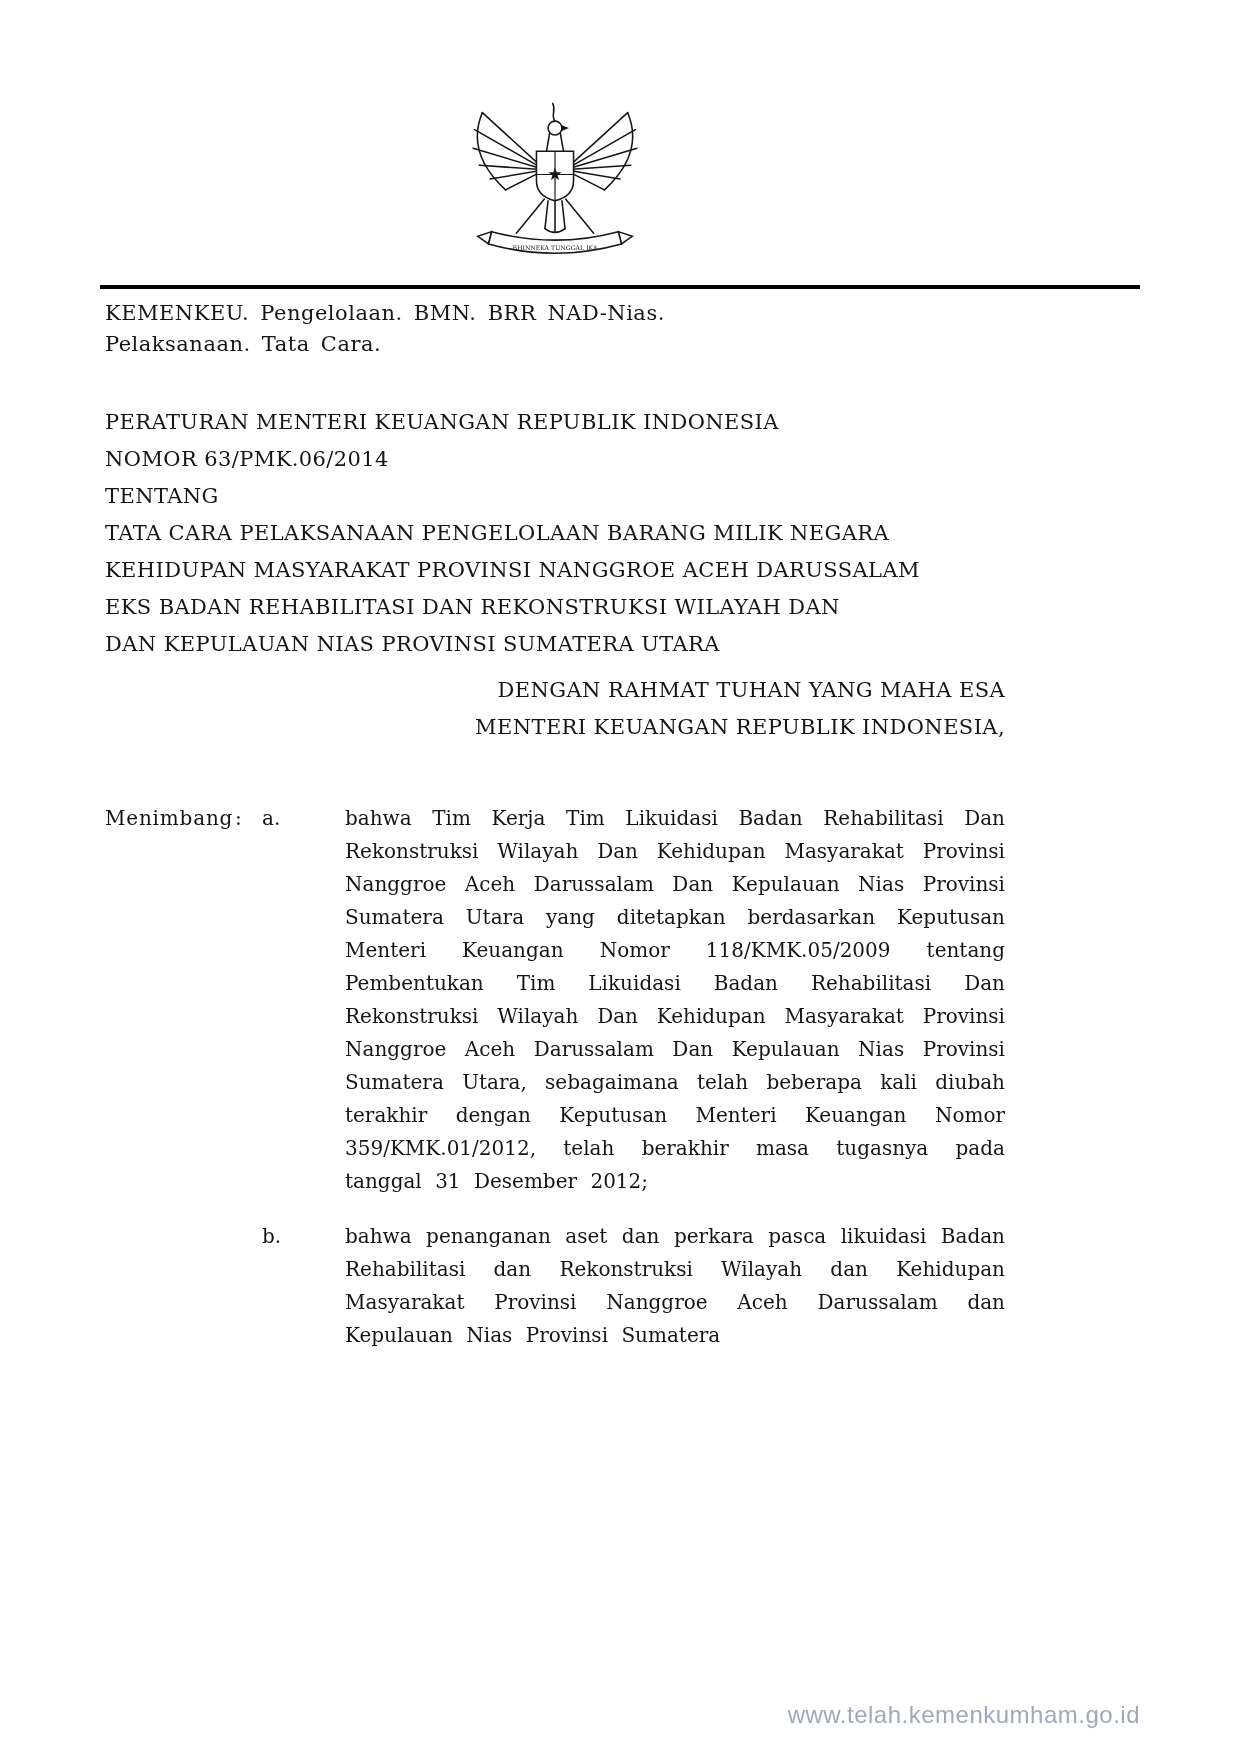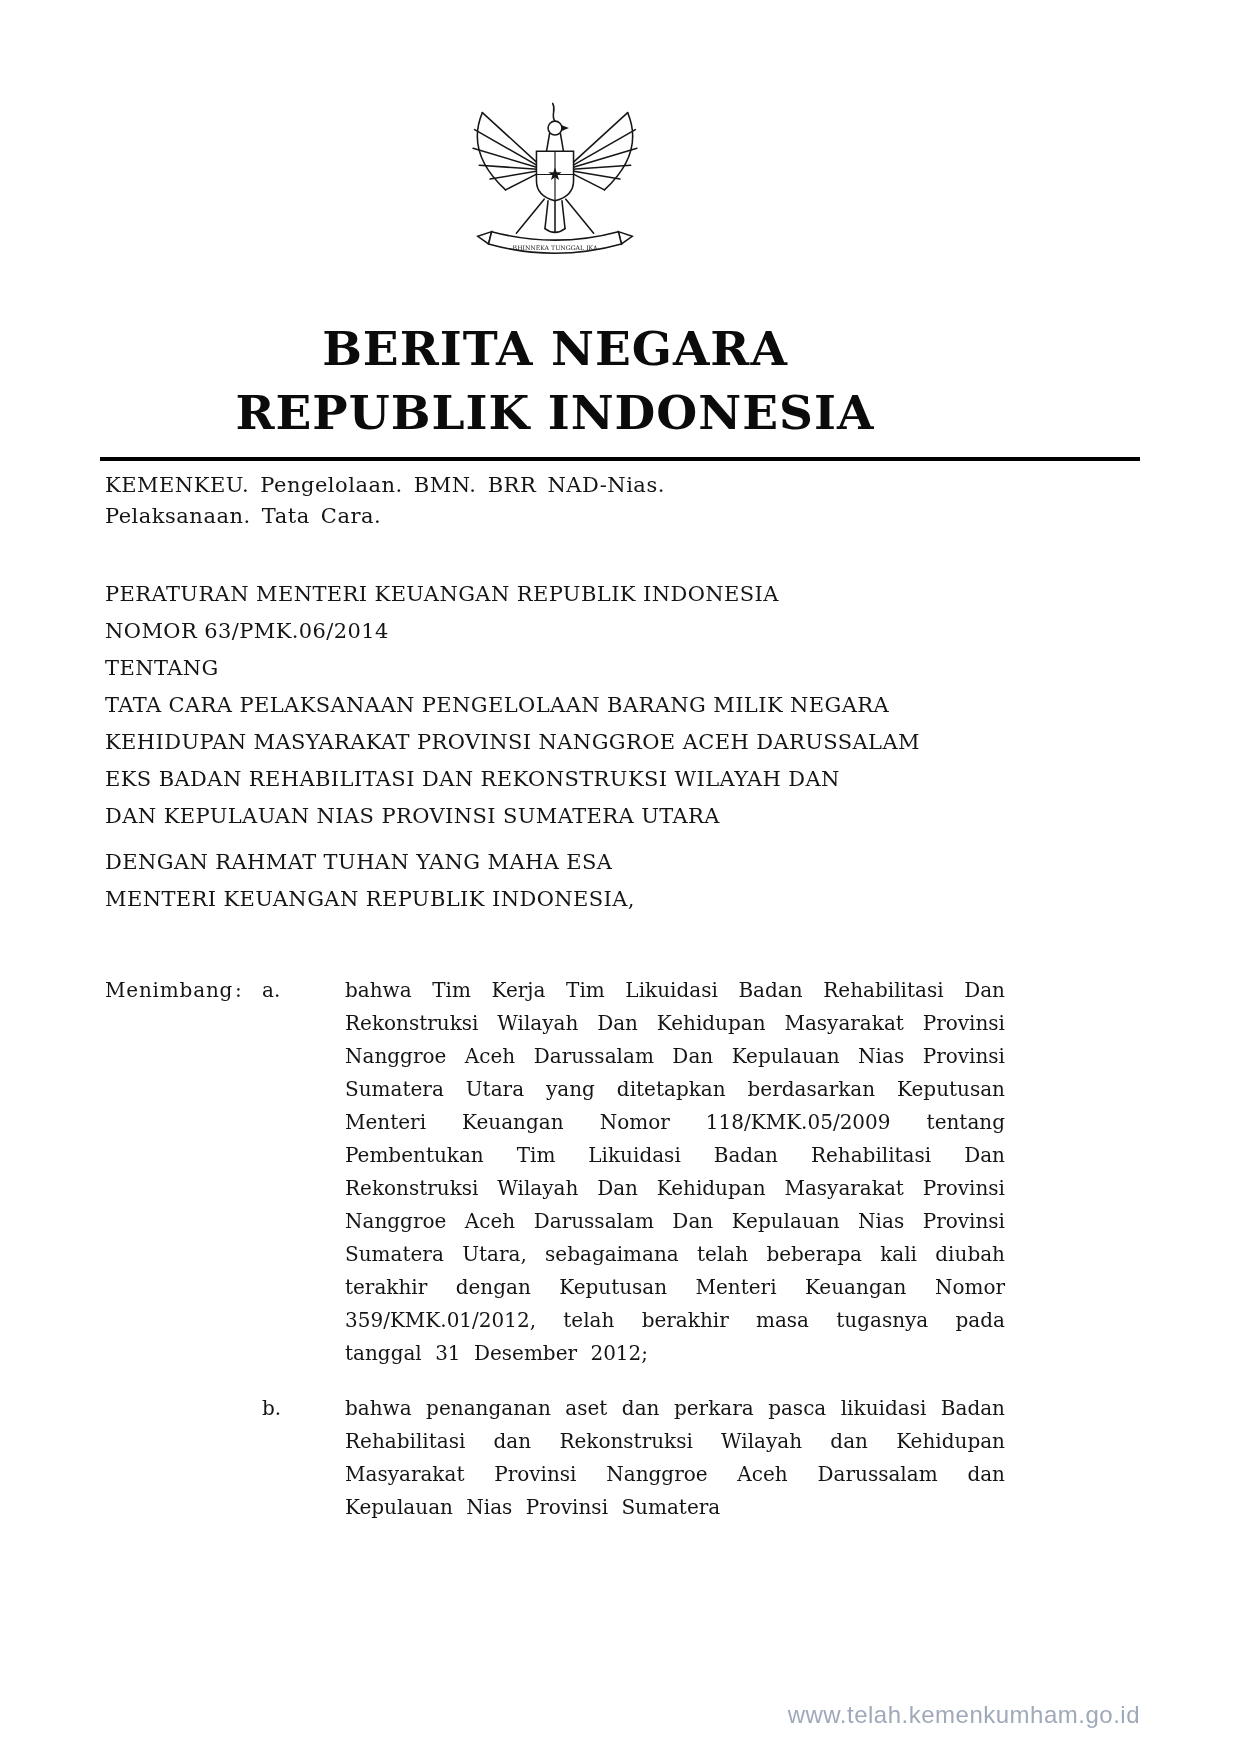--- a/index.html
+++ b/index.html
@@ -46,21 +46,21 @@
   .subject { flex: 1; letter-spacing: 0.5px; word-spacing: 4px; }
   .heading {
     margin-top: 44px;
     text-align: left;
     font-size: 21px;
     line-height: 37px;
     letter-spacing: 0.4px;
   }
   .invocation {
     margin-top: 9px;
-    text-align: left;
+    text-align: right;
     font-size: 21px;
     line-height: 37px;
     letter-spacing: 0.4px;
   }
   .considerations {
     margin-top: 56px;
     font-size: 20px;
     line-height: 33px;
   }
   .c-row {
@@ -123,24 +123,20 @@
         <path d="M118 54 L128 58 L118 62 Z" fill="#161616"></path>
         <path d="M86 88 L134 88 L134 126 Q134 146 110 152 Q86 146 86 126 Z" fill="#ffffff" stroke="#161616" stroke-width="2"></path>
         <path d="M110 88 L110 152 M86 118 L134 118" stroke="#161616" stroke-width="1.5" fill="none"></path>
         <polygon points="110,109 112.1,115.1 118.6,115.2 113.4,119.1 115.3,125.3 110,121.6 104.7,125.3 106.6,119.1 101.4,115.2 107.9,115.1" fill="#161616"></polygon>
         <path d="M28 192 L10 198 L24 208 Z M192 192 L210 198 L196 208 Z" fill="#ffffff" stroke="#161616" stroke-width="2"></path>
         <path d="M28 192 Q110 214 192 192 L196 208 Q110 232 24 208 Z" fill="#ffffff" stroke="#161616" stroke-width="2"></path>
         <text x="110" y="216" text-anchor="middle" font-size="8" fill="#161616">BHINNEKA TUNGGAL IKA</text>
       </svg>
     </div>
 
-    <div class="gazette-title">
-      <div>BERITA NEGARA</div>
-      <div>REPUBLIK INDONESIA</div>
-    </div>
 
     <div class="rule"></div>
 
     <div class="masthead-row">
       <div class="subject">
         <div>KEMENKEU. Pengelolaan. BMN. BRR NAD-Nias.</div>
         <div>Pelaksanaan. Tata Cara.</div>
       </div>
     </div>
 

